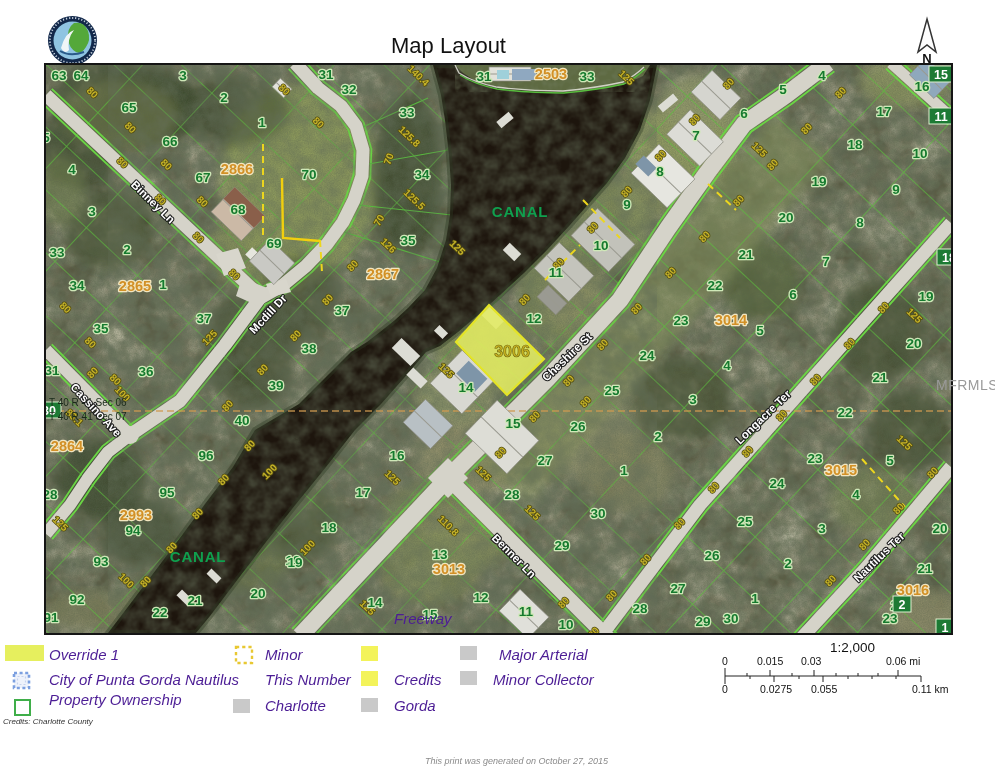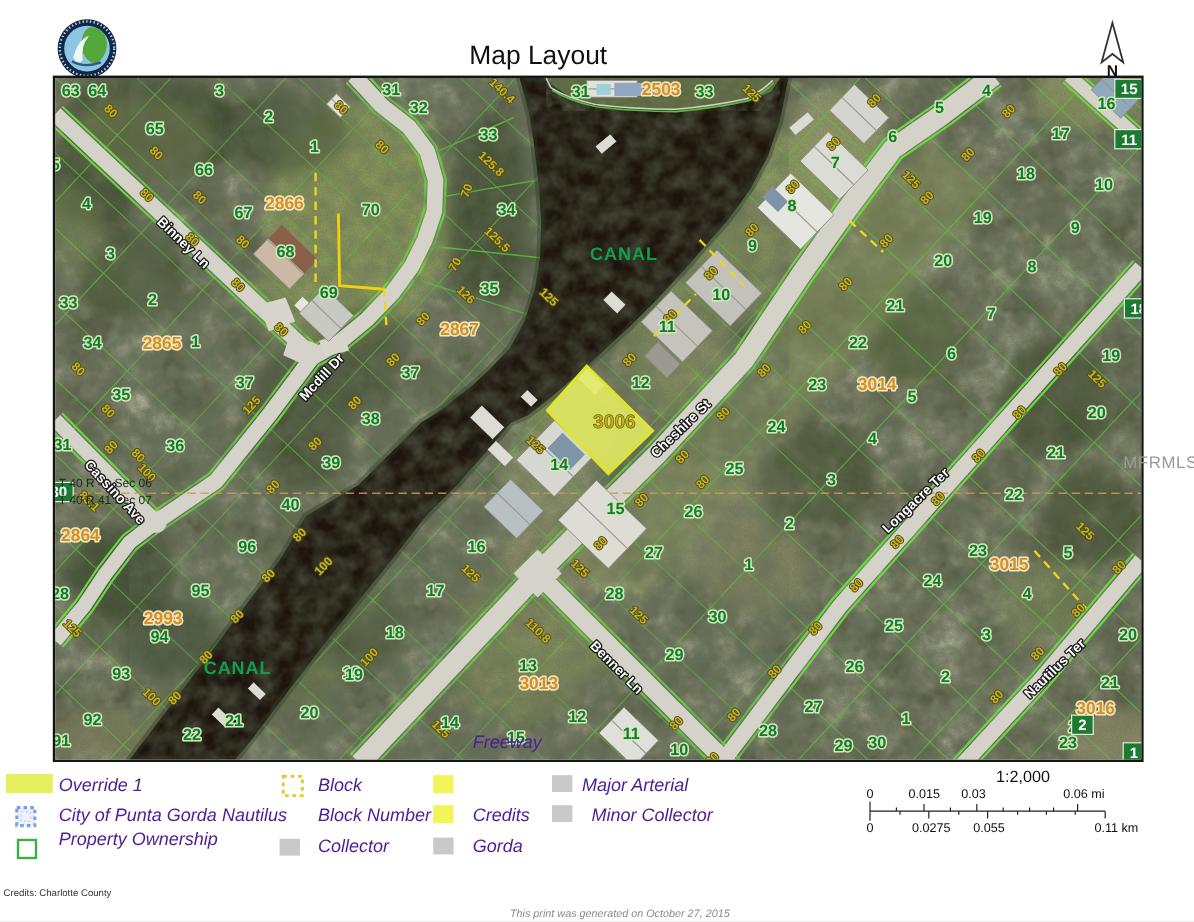--- a/index.html
+++ b/index.html
@@ -615,38 +615,38 @@
       <rect x="5.5" y="5.5" width="8" height="8" fill="none" stroke="#c5d2ee" stroke-width="1.2" stroke-dasharray="2 2"></rect>
     </svg>
 <div class="abs leg" style="left:49px;top:671px">City of Punta Gorda Nautilus</div>
 
 <div class="abs" style="left:14px;top:699px;width:13px;height:13px;border:2px solid #3fae49;background:#fff"></div>
 <div class="abs leg" style="left:49px;top:691px">Property Ownership</div>
 
 <svg class="abs" style="left:234px;top:645px" width="20" height="20">
       <rect x="2" y="2" width="16" height="16" fill="none" stroke="#e8c832" stroke-width="2.4" stroke-dasharray="3.2 3"></rect>
     </svg>
-<div class="abs leg" style="left:265px;top:646px">Block</div>
-
-<div class="abs leg" style="left:265px;top:671px">Block Number</div>
+<div class="abs leg" style="left:265px;top:646px">Minor</div>
+
+<div class="abs leg" style="left:265px;top:671px">This Number</div>
 
 <div class="abs" style="left:233px;top:699px;width:17px;height:14px;background:#c9c9c9"></div>
-<div class="abs leg" style="left:265px;top:697px">Collector</div>
+<div class="abs leg" style="left:265px;top:697px">Charlotte</div>
 
 <div class="abs" style="left:361px;top:646px;width:17px;height:15px;background:#f3f35a"></div>
 <div class="abs leg" style="left:394px;top:610px">Freeway</div>
 
 <div class="abs" style="left:361px;top:671px;width:17px;height:15px;background:#f3f35a"></div>
 <div class="abs leg" style="left:394px;top:671px">Credits</div>
 
 <div class="abs" style="left:361px;top:698px;width:17px;height:14px;background:#c9c9c9"></div>
 <div class="abs leg" style="left:394px;top:697px">Gorda</div>
 
 <div class="abs" style="left:460px;top:646px;width:17px;height:14px;background:#c9c9c9"></div>
-<div class="abs leg" style="left:485px;top:646px">Major Arterial</div>
+<div class="abs leg" style="left:499px;top:646px">Major Arterial</div>
 
 <div class="abs" style="left:460px;top:671px;width:17px;height:14px;background:#c9c9c9"></div>
 <div class="abs leg" style="left:493px;top:671px">Minor Collector</div>
 
 <svg class="abs" style="left:700px;top:638px" width="290" height="60" viewBox="0 0 290 60">
 <g font-family="Liberation Sans,sans-serif" fill="#111">
 <text x="130" y="14" font-size="13.5">1:2,000</text>
 <g font-size="10.5">
 <text x="22" y="27">0</text>
           <text x="57" y="27">0.015</text>
@@ -656,15 +656,15 @@
           <text x="60" y="55">0.0275</text>
           <text x="111" y="55">0.055</text>
           <text x="212" y="55">0.11 km</text>
 </g>
 <path d="M25,38 H221" stroke="#222" stroke-width="1" fill="none"></path>
 <path d="M25,30 V38 M70,32 V38 M114,32 V38 M198,32 V38 M47,35 V38 M92,35 V38 M136,35 V38 M158,35 V38 M178,35 V38" stroke="#222" stroke-width="1" fill="none"></path>
 <path d="M25,46 V38 M74,44 V38 M123,44 V38 M221,44 V38 M50,41 V38 M99,41 V38 M148,41 V38 M172,41 V38 M196,41 V38" stroke="#222" stroke-width="1" fill="none"></path>
 </g>
 </svg>
 
-<div class="abs" style="left:3px;top:740px;font-size:8px;color:#333">Credits: Charlotte County</div>
+<div class="abs" style="left:3px;top:717px;font-size:8px;font-style:italic;color:#333">Credits: Charlotte County</div>
 
 <div class="abs" style="left:19px;width:995px;top:756px;text-align:center;font-size:9px;font-style:italic;color:#8a8a8a">This print was generated on October 27, 2015</div>
 </div>
 </body></html>

